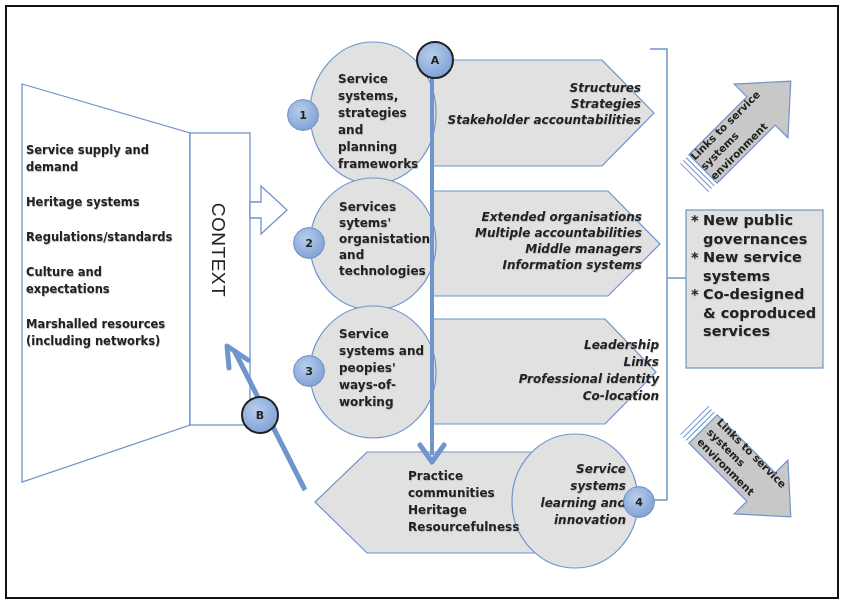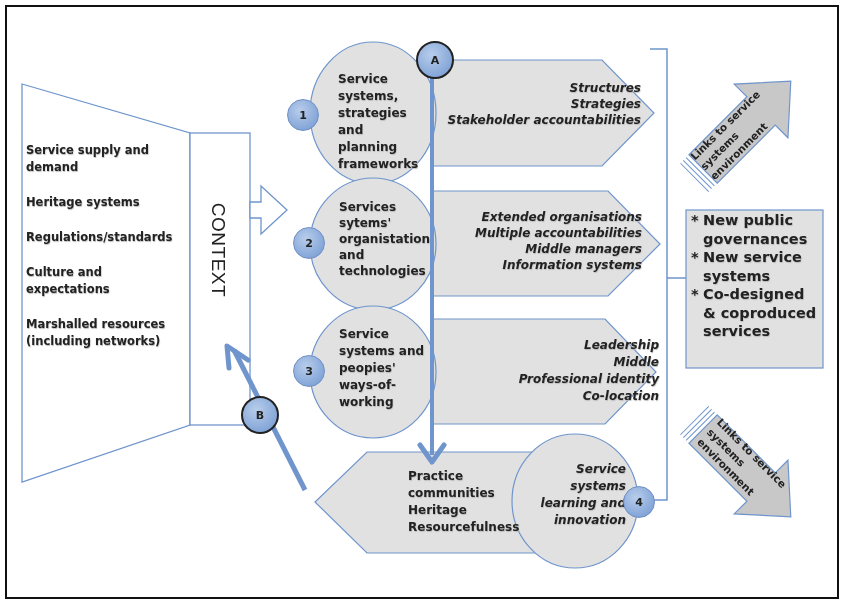--- a/index.html
+++ b/index.html
@@ -120,21 +120,21 @@
 
 <div class="lbl" id="s3t" style="left:339px; top:326px; width:92px; font-size:12px; line-height:17px;">
     <div>Service</div>
     <div>systems and</div>
     <div>peopies'</div>
     <div>ways-of-</div>
     <div>working</div>
   </div>
 <div class="lbl it" id="s3i" style="left:442px; top:337px; width:200px; font-size:12px; line-height:17px;margin-left:17px;">
     <div>Leadership</div>
-    <div>Middle</div>
+    <div>Links</div>
     <div>Professional identity</div>
     <div>Co-location</div>
   </div>
 <div class="badge" style="left:293px; top:355px;">3</div>
 
 <div class="lbl" id="s4i" style="left:372px; top:468px; width:140px; font-size:12px; line-height:17px;margin-left:36px;">
     <div>Practice</div>
     <div>communities</div>
     <div>Heritage</div>
     <div>Resourcefulness</div>

